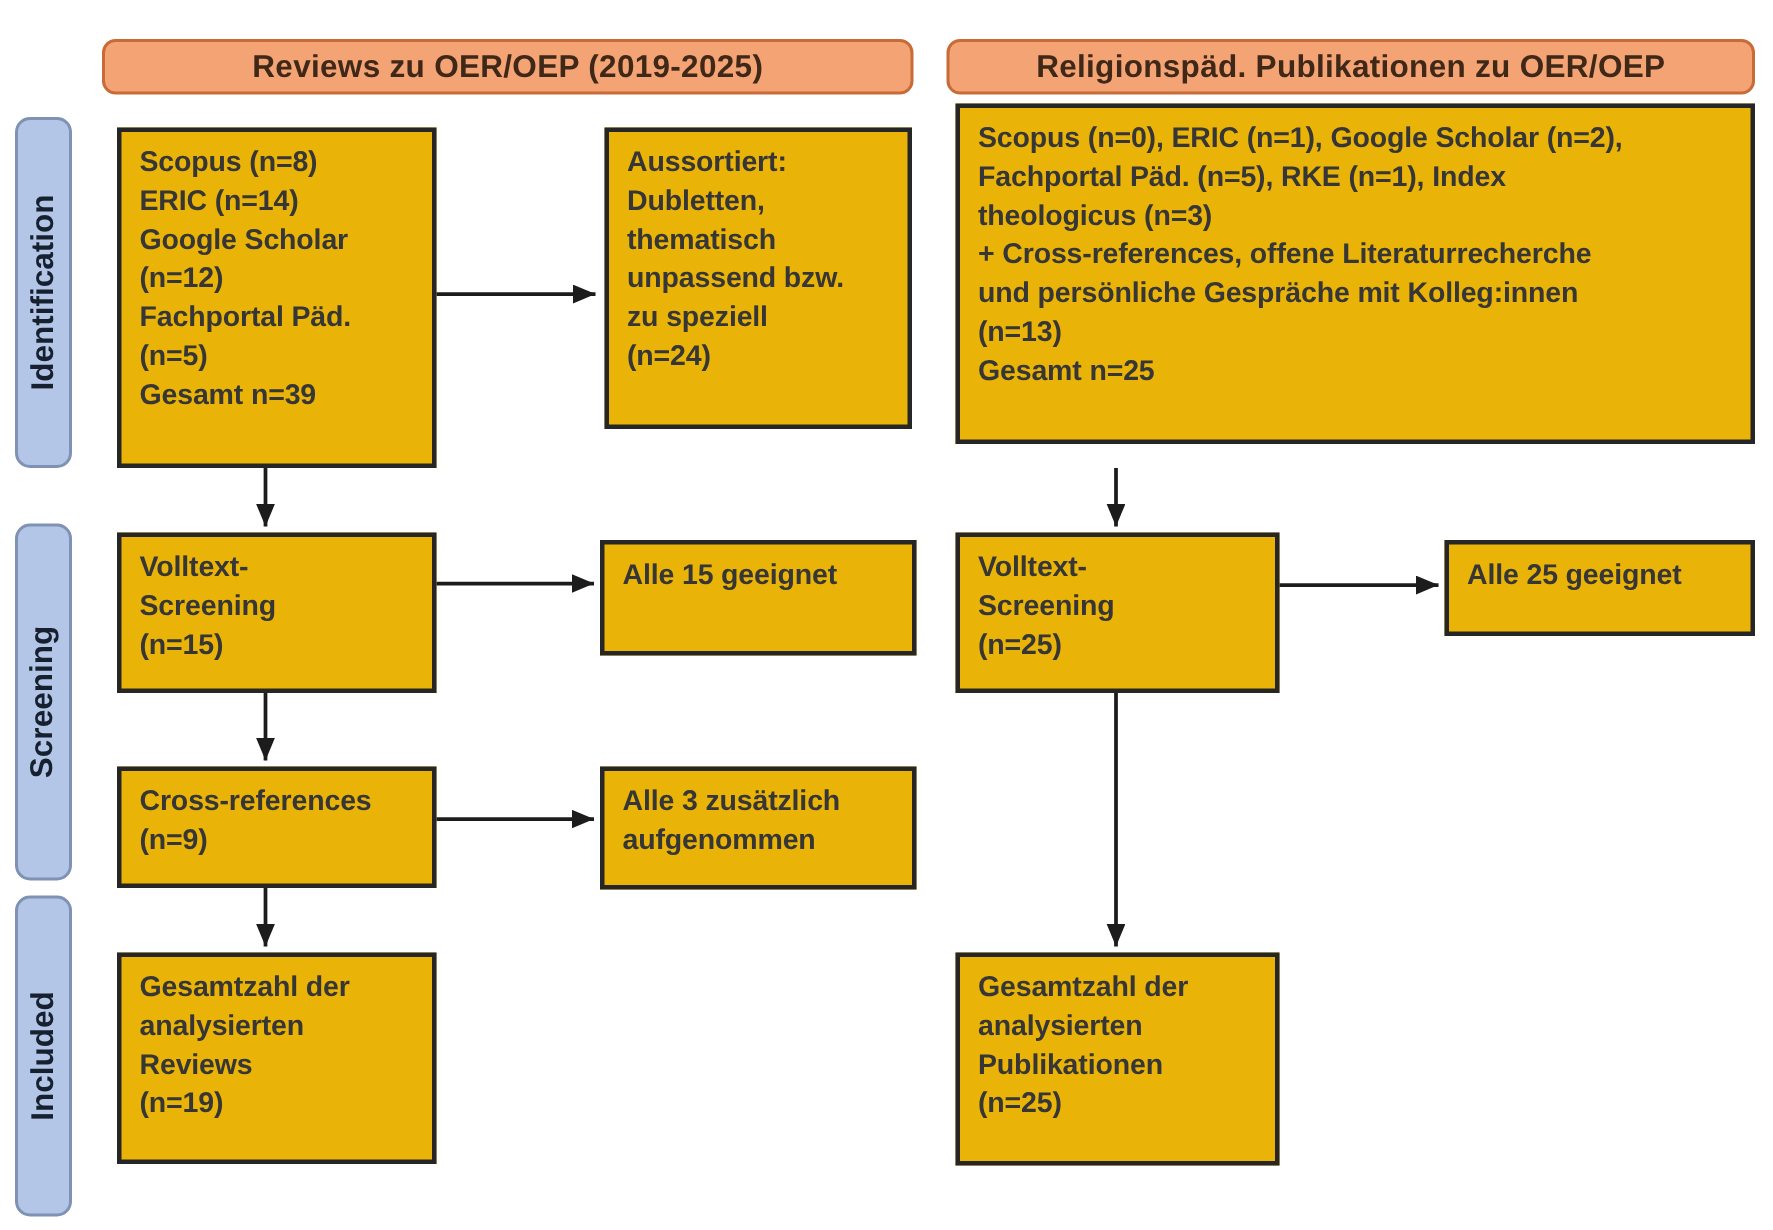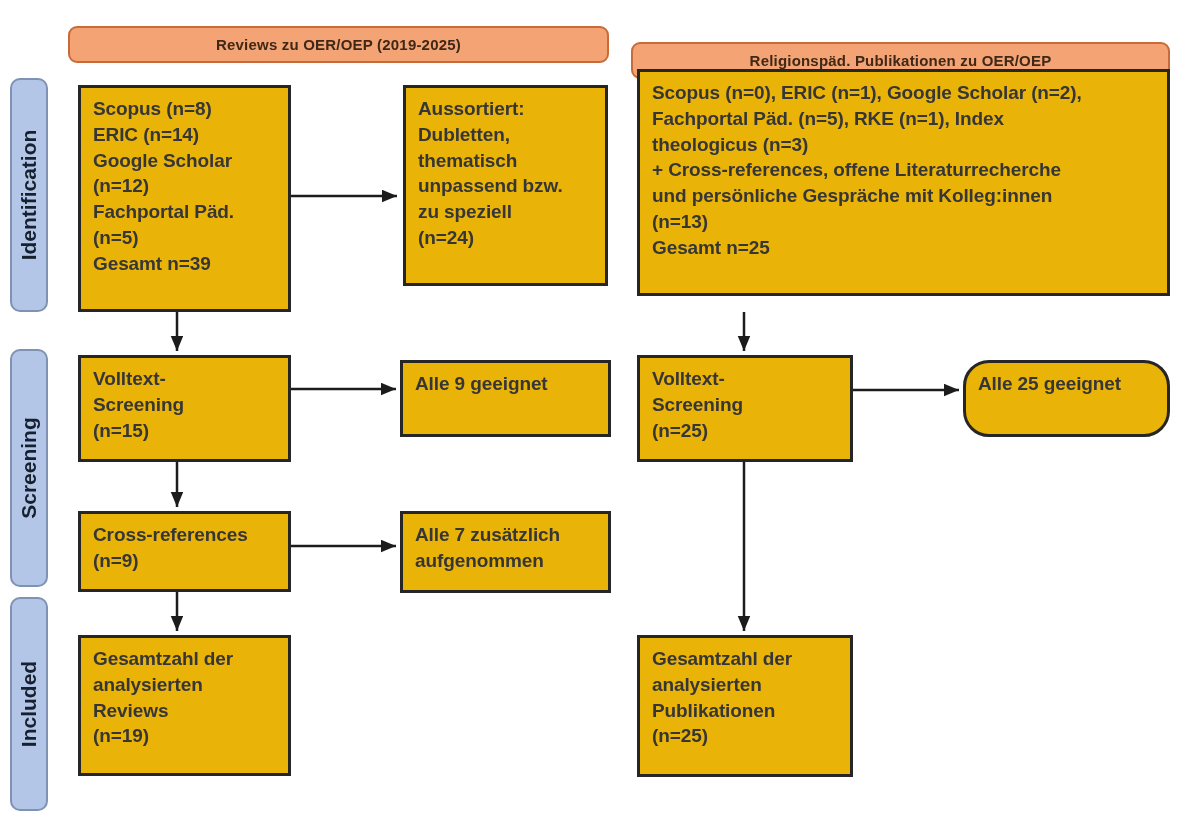--- a/index.html
+++ b/index.html
@@ -11,21 +11,21 @@
     font-family: "Liberation Sans", sans-serif;
   }
   * { box-sizing: border-box; }
 
   .header-pill {
     position: absolute;
     background: var(--header-bg);
     border: 2px solid var(--header-border);
     border-radius: 9px;
     color: var(--header-text);
-    font-size: 15px;
+    font-size: 21px;
     font-weight: 700;
     display: flex; align-items: center; justify-content: center;
     letter-spacing: 0.2px;
   }
 
   .stage-tab {
     position: absolute;
     background: var(--stage-bg);
     border: 2px solid var(--stage-border);
     border-radius: 10px;
@@ -61,21 +61,21 @@
   .arrow-layer path.arrow {
     stroke: var(--arrow);
     stroke-width: 2.5;
     fill: none;
   }
 </style>
 </head>
 <body>
 
 <div class="header-pill" style="left:68px; top:26px; width:541px; height:37px;">Reviews zu OER/OEP (2019-2025)</div>
-<div class="header-pill" style="left:631px; top:26px; width:539px; height:37px;margin-top:16px;">Religionspäd. Publikationen zu OER/OEP</div>
+<div class="header-pill" style="left:631px; top:26px; width:539px; height:37px;">Religionspäd. Publikationen zu OER/OEP</div>
 
 <div class="stage-tab" style="left:10px; top:78px; width:38px; height:234px;">
   <span>Identification</span>
 </div>
 <div class="stage-tab" style="left:10px; top:349px; width:38px; height:238px;">
   <span>Screening</span>
 </div>
 <div class="stage-tab" style="left:10px; top:597px; width:38px; height:214px;">
   <span>Included</span>
 </div>
@@ -89,41 +89,41 @@
 Gesamt n=39</div>
 <div class="flow-box" style="left:403px; top:85px; width:205px; height:201px;">Aussortiert:
 Dubletten,
 thematisch
 unpassend bzw.
 zu speziell
 (n=24)</div>
 <div class="flow-box" style="left:78px; top:355px; width:213px; height:107px;">Volltext-
 Screening
 (n=15)</div>
-<div class="flow-box" style="left:400px; top:360px; width:211px; height:77px;">Alle 9 geeignet</div>
+<div class="flow-box" style="left:400px; top:360px; width:211px; height:77px;">Alle 15 geeignet</div>
 <div class="flow-box" style="left:78px; top:511px; width:213px; height:81px;">Cross-references
 (n=9)</div>
-<div class="flow-box" style="left:400px; top:511px; width:211px; height:82px;">Alle 7 zusätzlich
+<div class="flow-box" style="left:400px; top:511px; width:211px; height:82px;">Alle 3 zusätzlich
 aufgenommen</div>
 <div class="flow-box" style="left:78px; top:635px; width:213px; height:141px;">Gesamtzahl der
 analysierten
 Reviews
 (n=19)</div>
 
 <div class="flow-box" style="left:637px; top:69px; width:533px; height:227px;">Scopus (n=0), ERIC (n=1), Google Scholar (n=2),
 Fachportal Päd. (n=5), RKE (n=1), Index
 theologicus (n=3)
 + Cross-references, offene Literaturrecherche
 und persönliche Gespräche mit Kolleg:innen
 (n=13)
 Gesamt n=25</div>
 <div class="flow-box" style="left:637px; top:355px; width:216px; height:107px;">Volltext-
 Screening
 (n=25)</div>
-<div class="flow-box" style="left:963px; top:360px; width:207px; height:77px;border-radius:26px;">Alle 25 geeignet</div>
+<div class="flow-box" style="left:963px; top:360px; width:207px; height:64px;">Alle 25 geeignet</div>
 <div class="flow-box" style="left:637px; top:635px; width:216px; height:142px;">Gesamtzahl der
 analysierten
 Publikationen
 (n=25)</div>
 
 <svg class="arrow-layer" viewBox="0 0 1182 820">
   <defs>
     <marker id="ah" markerWidth="7" markerHeight="6" refX="6" refY="2.5" orient="auto" markerUnits="strokeWidth">
       <path d="M0,0 L6,2.5 L0,5 Z" fill="#1c1c1c"></path>
     </marker>

